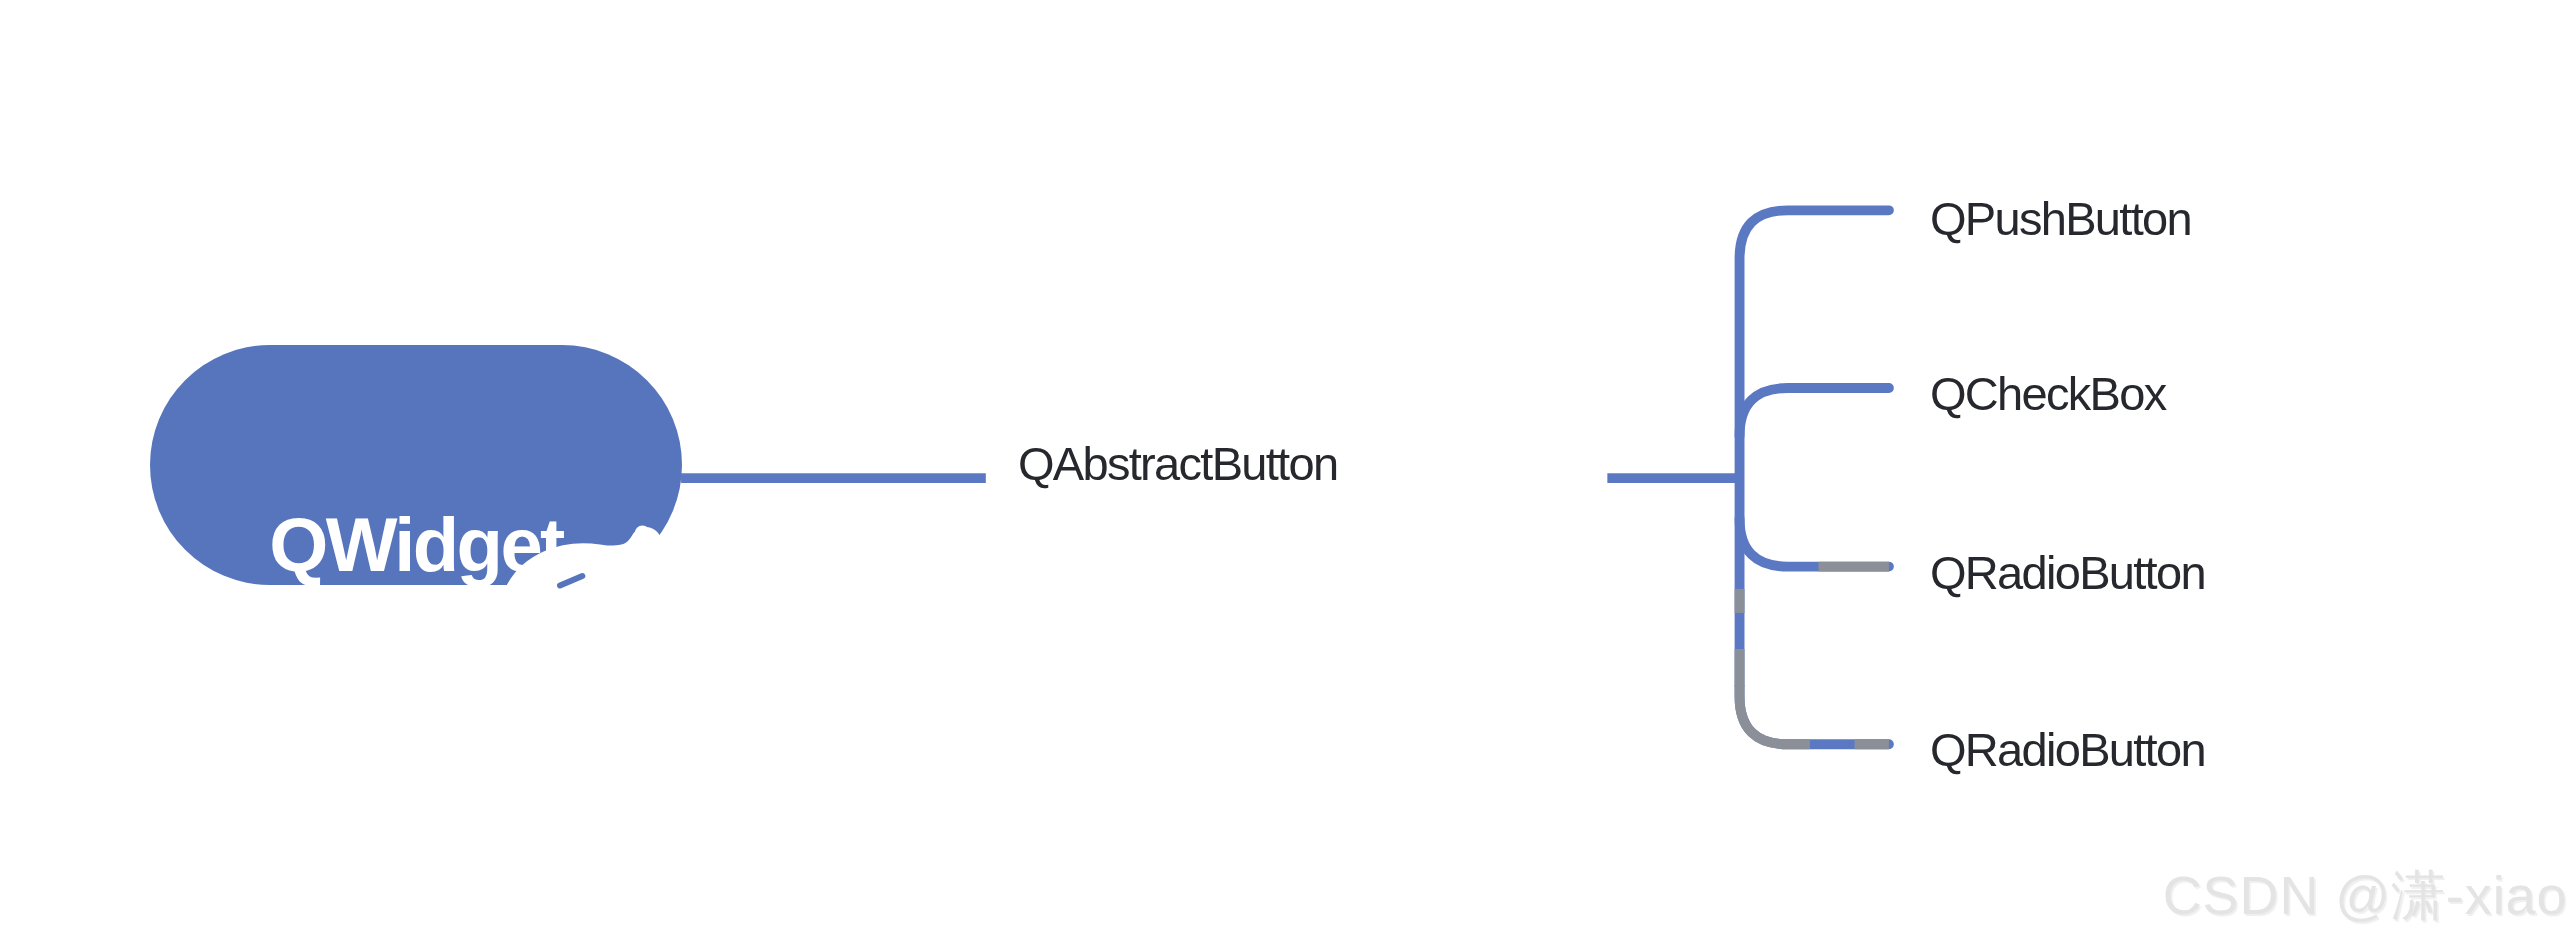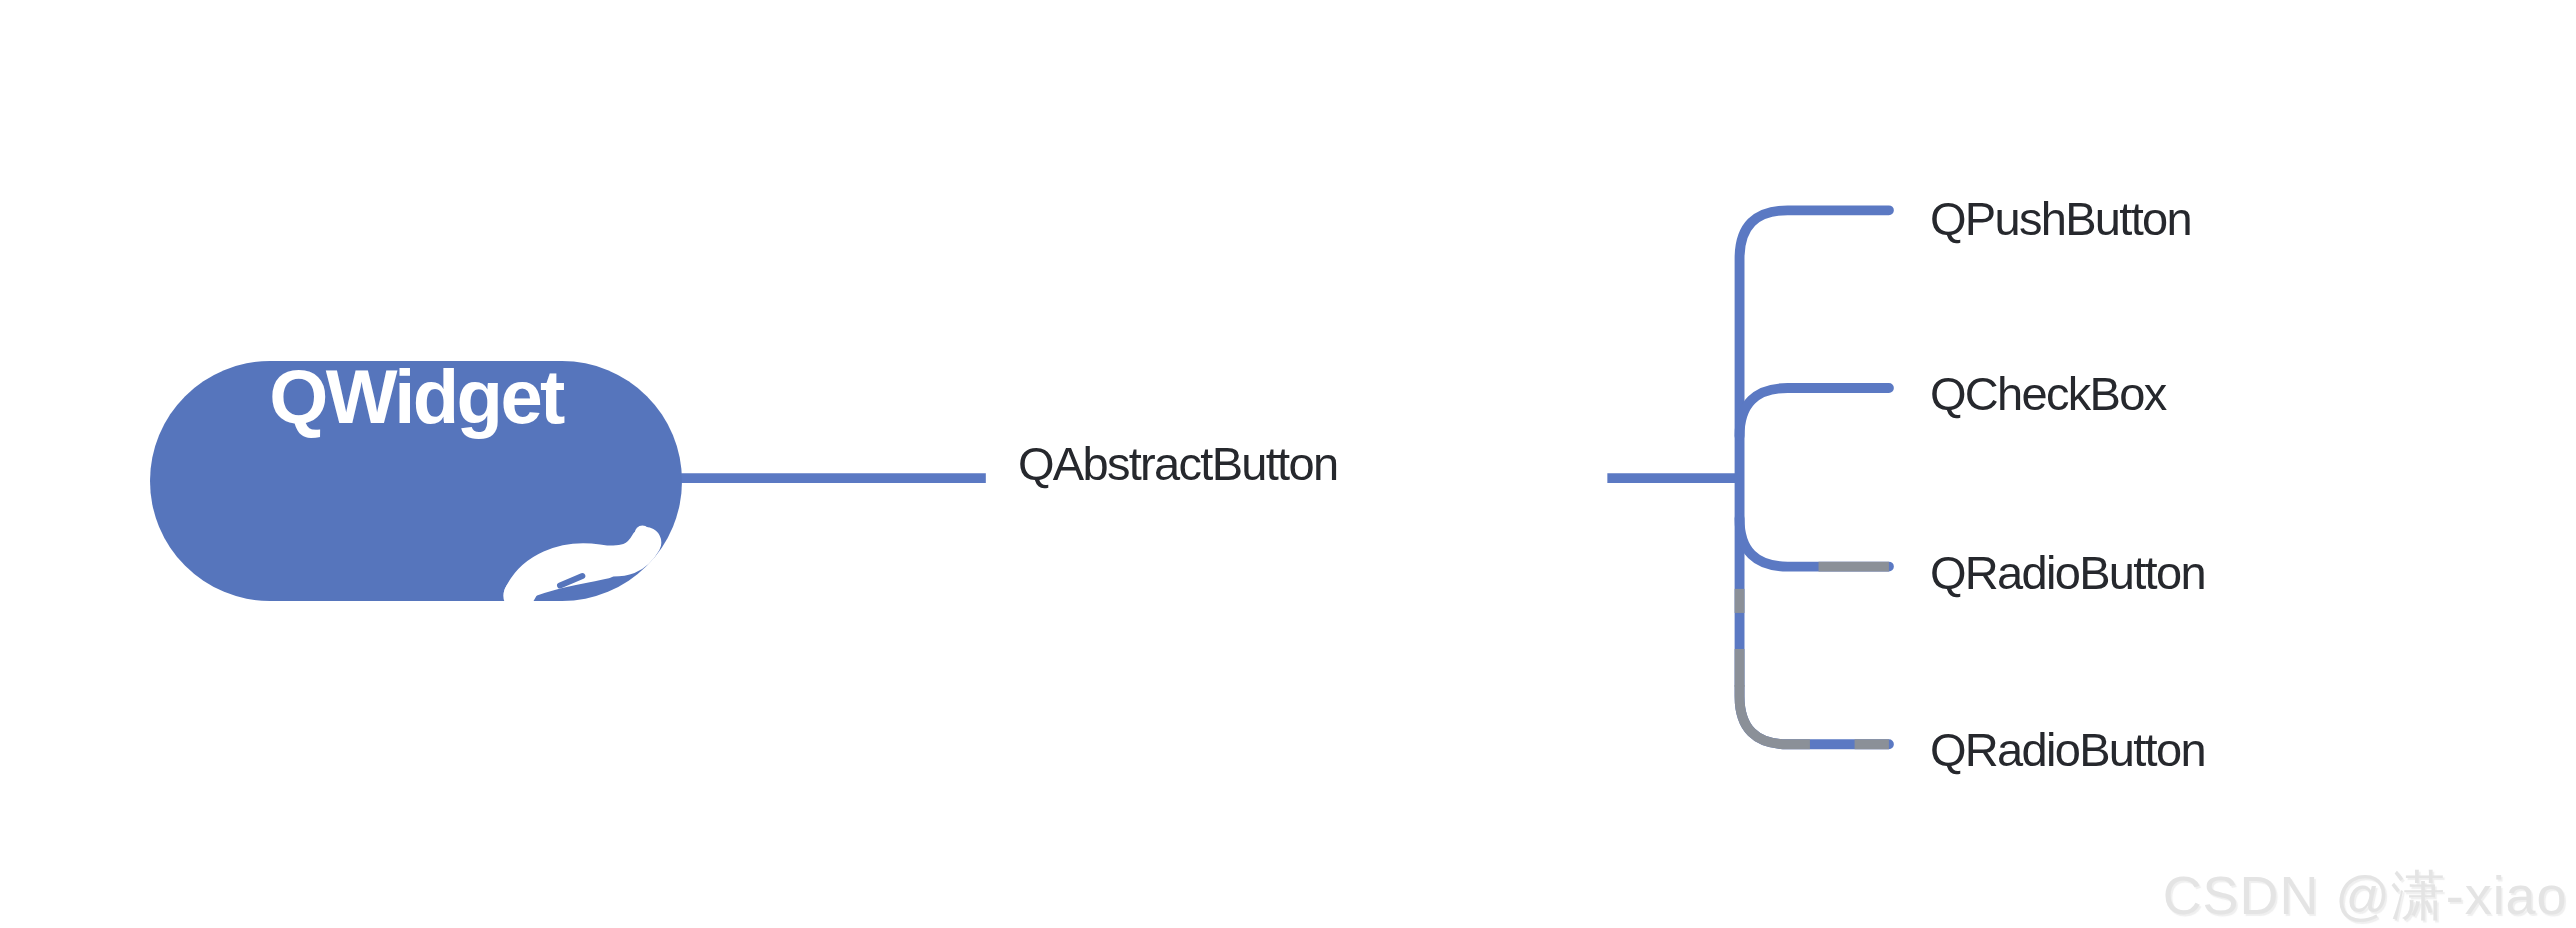--- a/index.html
+++ b/index.html
@@ -35,27 +35,27 @@
     stroke-width: 11.5;
   }
   .scribble {
     fill: none;
     stroke: #ffffff;
     stroke-linecap: round;
   }
   .pill {
     position: absolute;
     left: 150px;
-    top: 361px;
+    top: 345px;
     width: 532px;
     height: 240px;
     border-radius: 120px;
     background: var(--node-fill, #5675bc);
     display: flex;
-    align-items: flex-start;
+    align-items: flex-end;
     justify-content: center;
     z-index: 2;
   }
   .pill-label {
     color: var(--node-text, #ffffff);
     font-size: 76px;
     font-weight: bold;
     letter-spacing: -2.6px;
     line-height: 1;
     transform: translateY(-1.7px);

